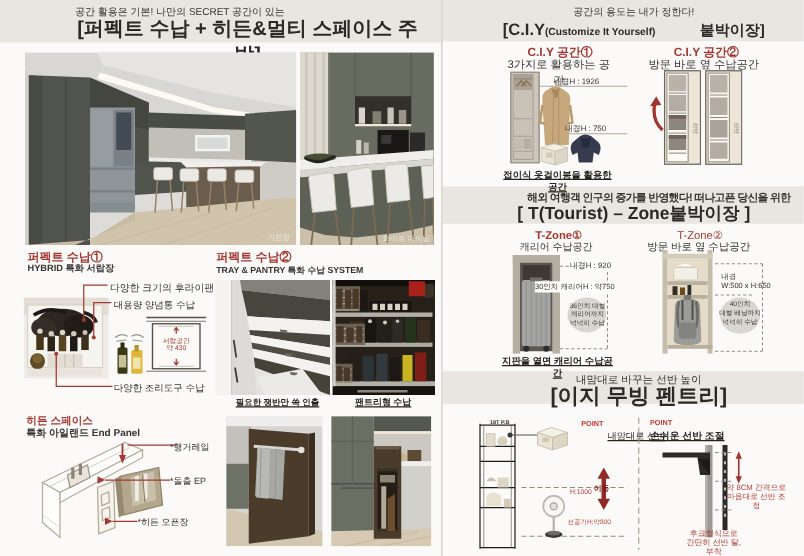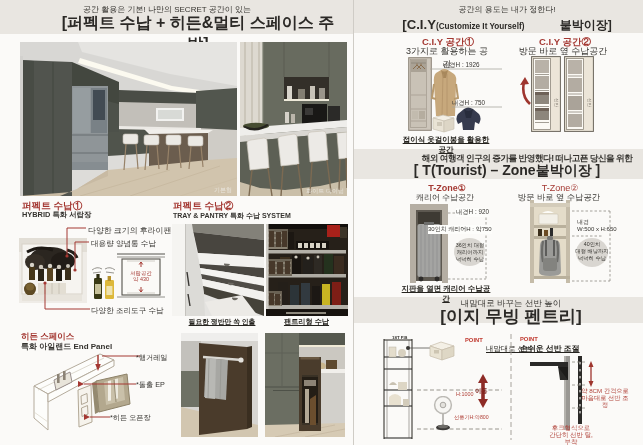--- a/index.html
+++ b/index.html
@@ -17,21 +17,21 @@
 <div class="abs" style="left:0;top:0;width:353px;height:34px;background:#e9e6e1;"></div>
 
 <div class="abs" style="left:354px;top:0;width:289px;height:33px;background:#e9e6e1;"></div>
 
 <div class="abs" style="left:354px;top:149px;width:289px;height:30px;background:#e9e6e1;"></div>
 
 <div class="abs" style="left:354px;top:297px;width:289px;height:26px;background:#e9e6e1;"></div>
 
 <div class="abs" style="left:353px;top:0;width:1px;height:445px;background:#cfccc6;"></div>
 
-<div class="abs dk" style="left:44px;top:4px;width:246px;font-size:8px;text-align:center;">공간 활용은 기본! 나만의 SECRET 공간이 있는</div>
+<div class="abs dk" style="left:60px;top:4px;width:246px;font-size:8px;text-align:left;">공간 활용은 기본! 나만의 SECRET 공간이 있는</div>
 
 <div class="abs" style="left:58px;top:13px;width:280px;font-size:16px;font-weight:bold;color:#2b2926;text-align:center;letter-spacing:0px;">[퍼펙트 수납 + 히든&amp;멀티 스페이스 주방]</div>
 
 <svg class="abs" style="left:20px;top:42px;" width="217" height="154" viewBox="0 0 217 154">
   <rect x="0" y="0" width="217" height="154" fill="#dddcd9"></rect>
 
   <rect x="0" y="0" width="217" height="62" fill="#d8d7d4"></rect>
   <polygon points="58,0 217,0 217,44 150,32 62,10" fill="#e5e4e1"></polygon>
   <polygon points="60,16 152,44 214,53 214,58 150,48 58,21" fill="#fcfaf0"></polygon>
 

